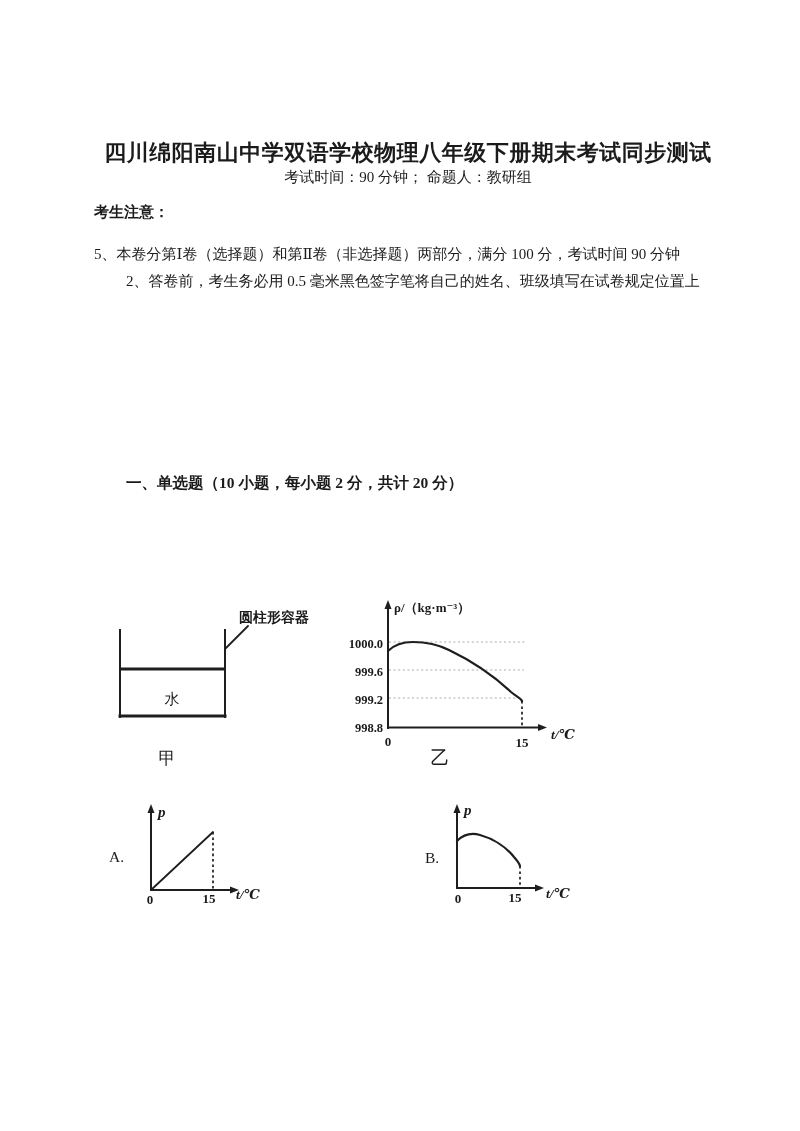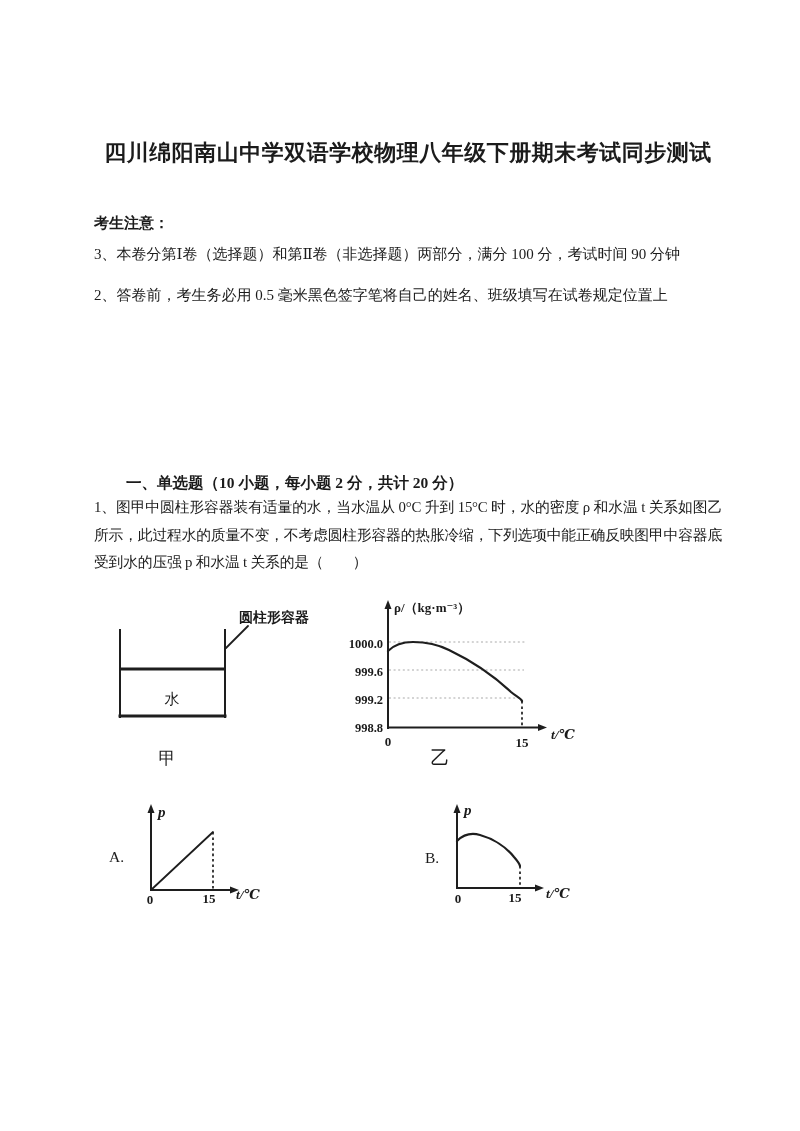--- a/index.html
+++ b/index.html
@@ -3,25 +3,25 @@
 <meta charset="utf-8">
 <style>
   html,body{margin:0;padding:0;background:#ffffff;}
   .page{
     position:relative;width:800px;height:1131px;background:#ffffff;
     font-family:"Liberation Serif","DejaVu Serif",serif;color:#1b1b1b;overflow:hidden;
   }
   .center{position:absolute;left:28px;width:760px;text-align:center;}
   .title{top:126px;font-size:22px;line-height:24px;font-weight:bold;letter-spacing:0.5px;}
   .subtitle{top:168px;font-size:15px;line-height:18px;}
-  .notice-heading{position:absolute;left:94px;top:215px;font-size:15px;line-height:17px;font-weight:bold;font-family:Liberation Serif, serif;}
+  .notice-heading{position:absolute;left:94px;top:204px;font-size:15px;line-height:17px;font-weight:bold;font-family:Liberation Serif, serif;}
   .note{position:absolute;left:94px;width:624px;font-size:15px;line-height:17px;margin:0;text-align:justify;}
   .note.multi{line-height:27px;}
   .n1{top:246px;}
-  .n2{top:287px;}
+  .n2{top:273px;margin-left:32px;}
   .n3{top:324px;}
   .section-title{top:406px;font-size:17.5px;line-height:22px;font-weight:bold;}
   .subsection{position:absolute;left:94px;top:457px;font-size:15.5px;line-height:19px;font-weight:bold;margin-left:32px;}
   .question{position:absolute;left:94px;top:494px;width:628px;font-size:14.8px;line-height:27.5px;
     margin:0;text-align:justify;letter-spacing:-0.2px;}
   svg.fig{position:absolute;overflow:visible;}
   .fig-jia{left:98px;top:596px;}
   .fig-yi{left:338px;top:592px;}
   .fig-a{left:95px;top:797px;}
   .fig-b{left:413px;top:797px;}
@@ -43,28 +43,28 @@
   .t-ital{font-style:italic;font-size:13.5px;font-weight:600;}
   .t-letter{font-size:15.5px;}
   .t-p{font-style:italic;font-size:15px;font-weight:600;}
 </style>
 </head>
 <body>
 
 <div class="page">
 
   <h1 class="center title">四川绵阳南山中学双语学校物理八年级下册期末考试同步测试</h1>
+  <div class="center subtitle">考试时间：90 分钟；  命题人：教研组</div>
 
   <div class="notice-heading">考生注意：</div>
-  <p class="note n1">3、本卷分第Ⅰ卷（选择题）和第Ⅱ卷（非选择题）两部分，满分 100 分，考试时间 90 分钟</p>
+  <p class="note n1">5、本卷分第Ⅰ卷（选择题）和第Ⅱ卷（非选择题）两部分，满分 100 分，考试时间 90 分钟</p>
   <p class="note n2">2、答卷前，考生务必用 0.5 毫米黑色签字笔将自己的姓名、班级填写在试卷规定位置上</p>
 
   <h3 class="subsection">一、单选题（10 小题，每小题 2 分，共计 20 分）</h3>
 
-  <p class="question">1、图甲中圆柱形容器装有适量的水，当水温从 0°C 升到 15°C 时，水的密度 ρ 和水温 t 关系如图乙所示，此过程水的质量不变，不考虑圆柱形容器的热胀冷缩，下列选项中能正确反映图甲中容器底受到水的压强 p 和水温 t 关系的是（　　）</p>
 
   <svg class="fig fig-jia" width="235" height="175" viewBox="0 0 235 175">
     <text x="176" y="26" text-anchor="middle" class="t-label">圆柱形容器</text>
     <line x1="150" y1="30" x2="128" y2="52" class="s18"></line>
     <line x1="22" y1="34" x2="22" y2="121" class="s2"></line>
     <line x1="127" y1="34" x2="127" y2="121" class="s2"></line>
     <line x1="20.5" y1="120" x2="128.5" y2="120" class="s3"></line>
     <line x1="22" y1="73" x2="127" y2="73" class="s3"></line>
     <text x="74" y="108" text-anchor="middle" class="t-water">水</text>
     <text x="69" y="168" text-anchor="middle" class="t-caption">甲</text>

